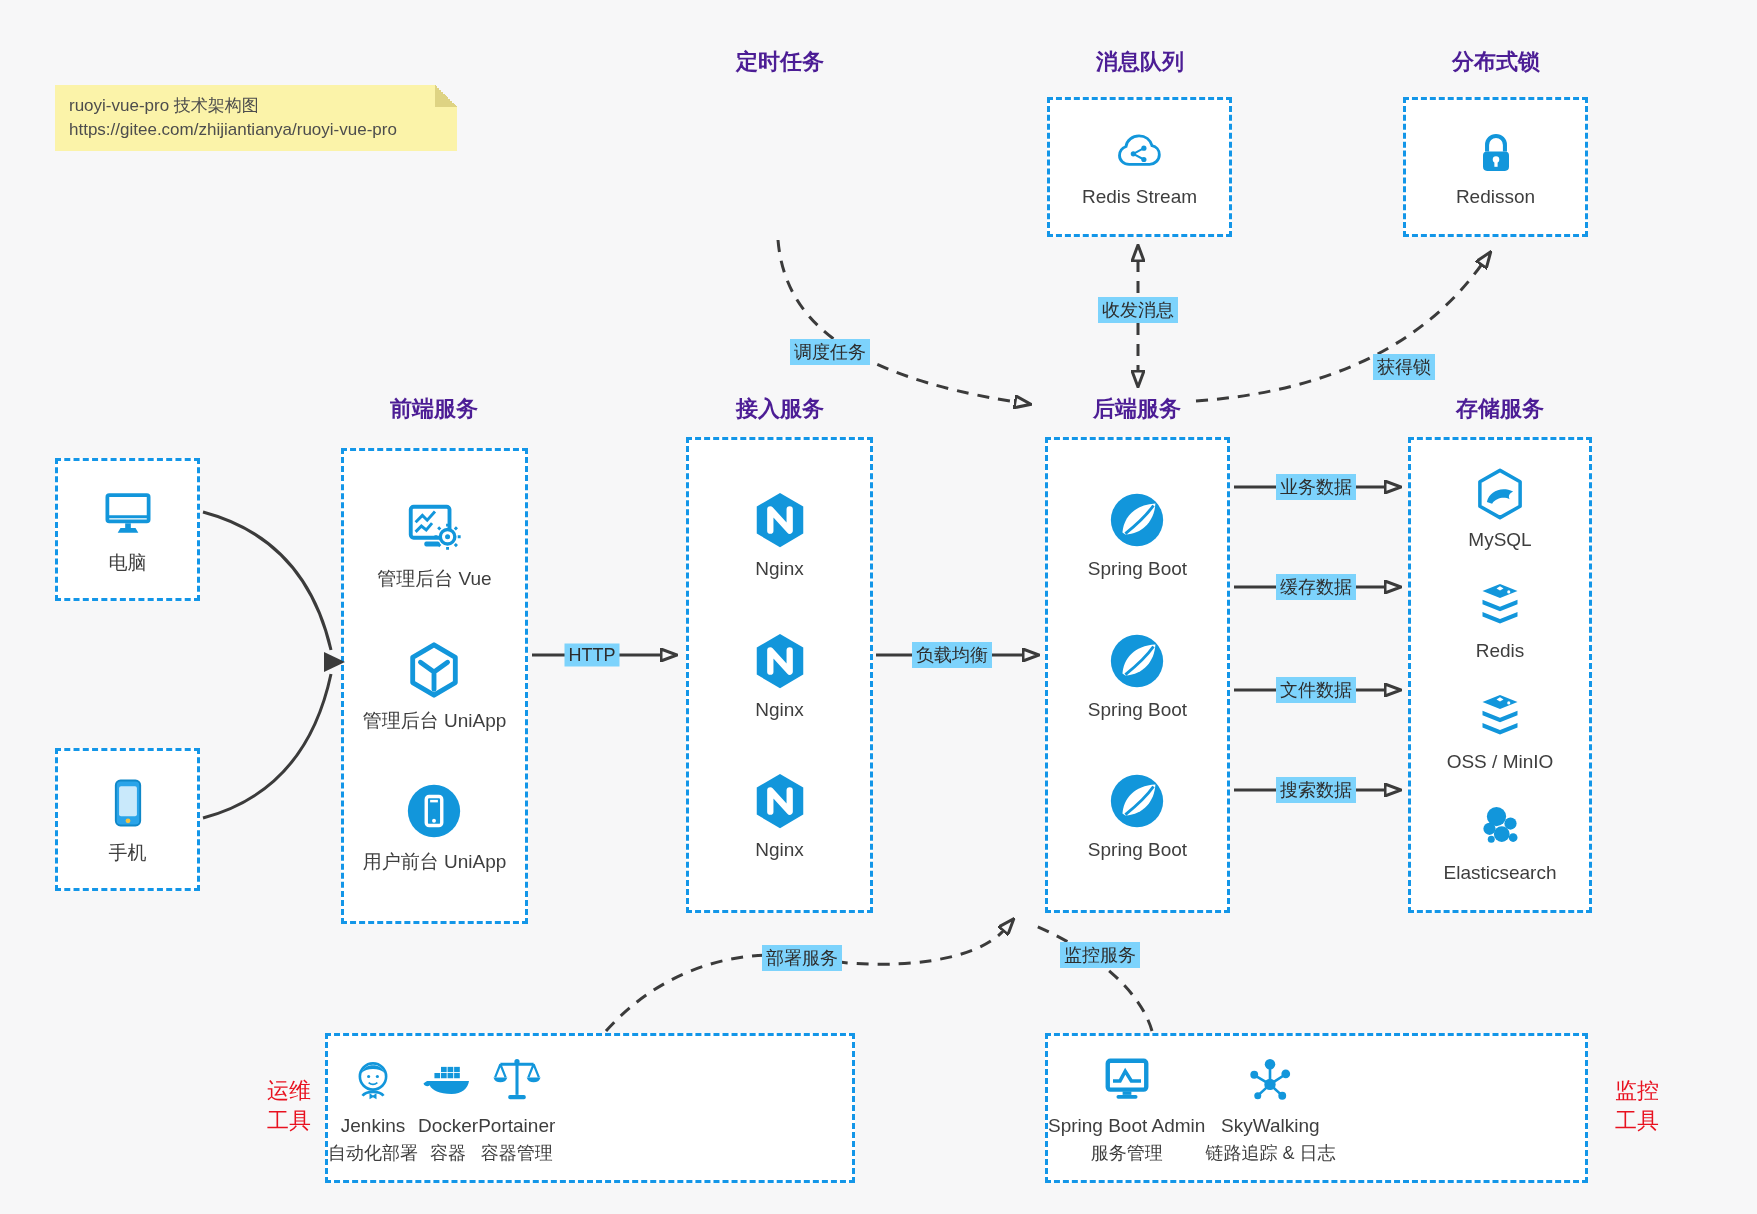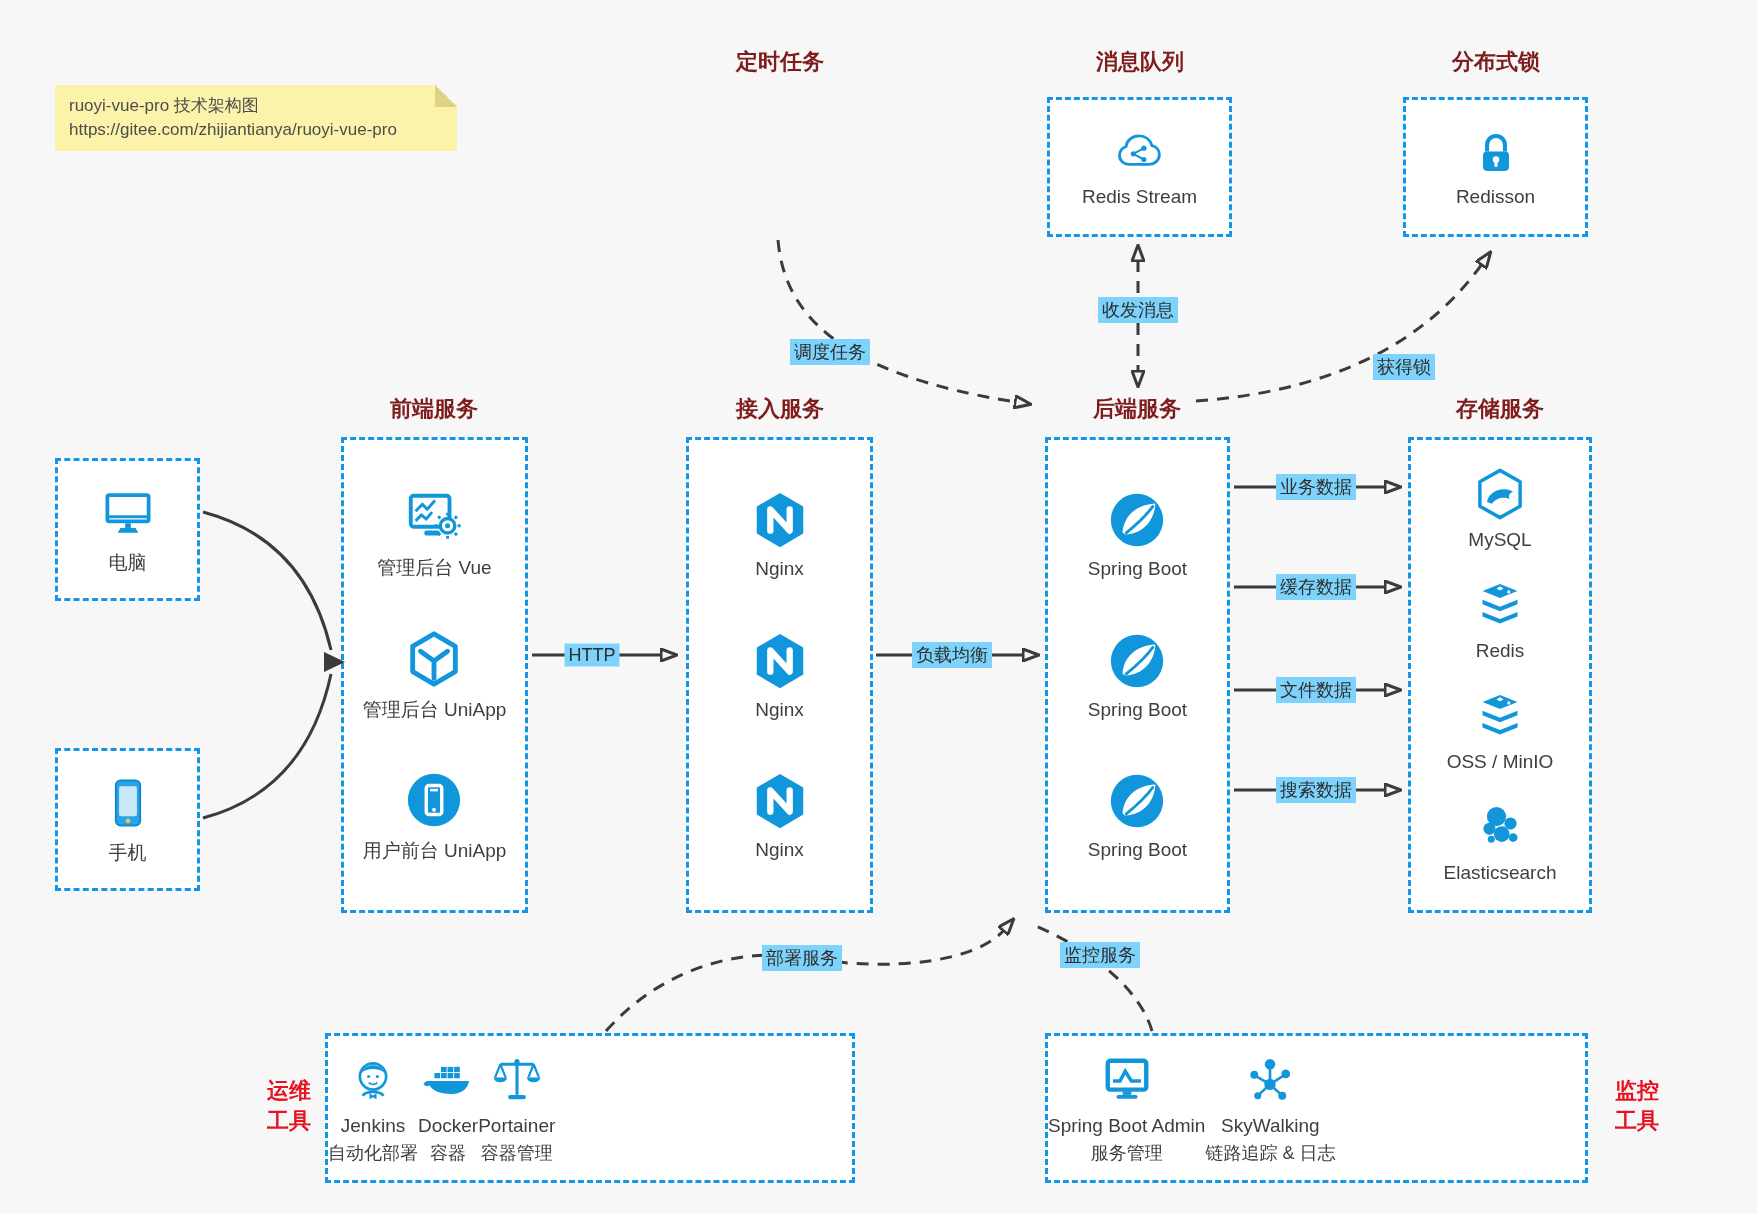--- a/index.html
+++ b/index.html
@@ -6,23 +6,23 @@
   .canvas{position:relative;width:1757px;height:1214px;background:#f7f7f8;
           font-family:"Liberation Sans","DejaVu Sans",sans-serif;overflow:hidden;}
   .defs{position:absolute;width:0;height:0;overflow:hidden;}
   
   .note{position:absolute;left:55px;top:85px;width:402px;height:66px;background:#fbf3a9;
         padding:9px 14px;box-sizing:border-box;color:#4d4d4d;font-size:17px;line-height:24px;}
   .note::after{content:"";position:absolute;top:0;right:0;width:22px;height:22px;
         background:linear-gradient(225deg,#f7f7f8 50%,#ded383 50%);}
   
   .dashed-box{position:absolute;background:#fff;border:3px dashed #1396e8;box-sizing:border-box;}
-  .group-title{position:absolute;transform:translateX(-50%);color:#7f1d1d;font-weight:bold;
+  .group-title{position:absolute;transform:translateX(-50%);color:#4c1d95;font-weight:bold;
         font-size:22px;white-space:nowrap;z-index:3;}
-  .side-label{position:absolute;color:#e8111f;font-weight:bold;font-size:22px;line-height:30px;
+  .side-label{position:absolute;color:#e8111f;font-weight:normal;font-size:22px;line-height:30px;
         text-align:center;z-index:3;}
   
   .vstack{position:absolute;inset:0;display:flex;flex-direction:column;justify-content:space-evenly;align-items:center;}
   .hstack{position:absolute;inset:0;display:flex;justify-content:flex-start;align-items:center;}
   .item{display:flex;flex-direction:column;align-items:center;gap:7px;}
   .ilabel{font-size:19px;color:#3e3e3e;white-space:nowrap;}
   .isub{font-size:18px;color:#3e3e3e;white-space:nowrap;margin-top:-3px;}
   .icon{display:block;line-height:0;}
   .i52 svg{width:52px;height:52px;} .i56 svg{width:56px;height:56px;}
   .i60 svg{width:60px;height:60px;} .i62 svg{width:62px;height:62px;}
@@ -219,21 +219,21 @@
       <span class="ilabel">手机</span>
     </div>
       </div>
   </div>
 
   <div class="group-title" style="left:434px;top:394px">前端服务</div>
   <div class="group-title" style="left:780px;top:394px">接入服务</div>
   <div class="group-title" style="left:1137px;top:394px">后端服务</div>
   <div class="group-title" style="left:1500px;top:394px">存储服务</div>
 
-  <div class="dashed-box" style="left:341px;top:437px;width:187px;height:476px">
+  <div class="dashed-box" style="left:341px;top:448px;width:187px;height:476px">
     <div class="vstack">
       <div class="item">
         <span class="icon i62"><svg viewBox="0 0 64 64">
               <use href="#sym-admin-vue"></use>
             </svg></span>
         <span class="ilabel">管理后台 Vue</span>
       </div>
       <div class="item">
         <span class="icon i62"><svg viewBox="0 0 64 64">
               <use href="#sym-cube"></use>

